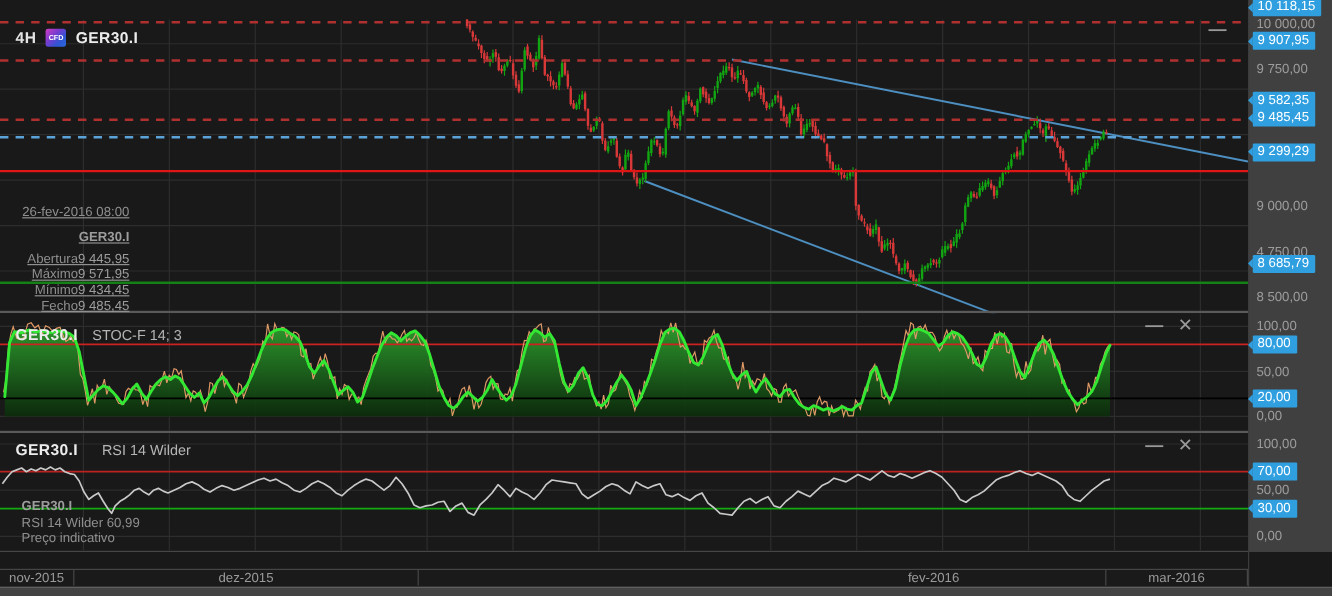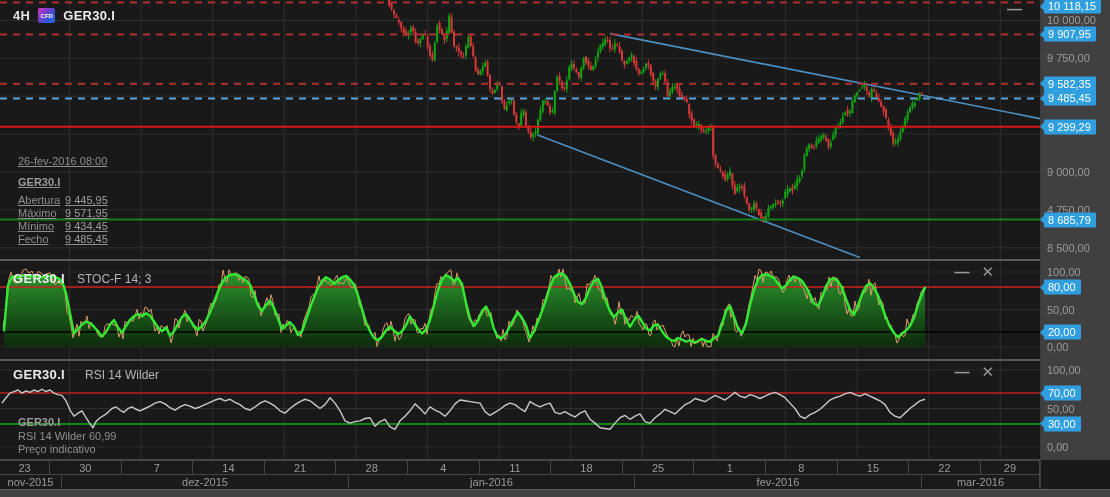--- a/index.html
+++ b/index.html
@@ -1,19 +1,19 @@
 <!DOCTYPE html>
 <html><head>
 <meta charset="utf-8">
 <style>
   html,body{margin:0;padding:0;background:#0d0d0d;}
   .window{position:relative;width:1110px;height:497px;background:#191919;overflow:hidden;
           font-family:"Liberation Sans","DejaVu Sans",sans-serif;-webkit-font-smoothing:antialiased;}
   .panel{position:absolute;left:0;width:1040px;overflow:hidden;background:#191919;}
-  #main-panel{top:0;height:259px;}
+  #main-panel{top:16px;height:259px;text-align:right;}
   #stoch-panel{top:261px;height:98px;}
   #rsi-panel{top:361px;height:98px;}
   .sep{position:absolute;left:0;width:1110px;background:#5a5a5a;height:2px;}
   svg{position:absolute;left:0;top:0;display:block;}
   
   .hdr{position:absolute;left:13px;top:8px;display:flex;align-items:center;gap:8px;z-index:5;}
   .tf{color:#e3e3e3;font-size:13px;font-weight:bold;letter-spacing:.3px;}
   .cfd{width:17px;height:15px;border-radius:2px;display:flex;align-items:center;justify-content:center;
        background:linear-gradient(135deg,#d23cc0 0%,#7a3bd0 38%,#2f55d4 70%,#2a6ade 100%);
        color:#fff;font-size:6px;font-weight:bold;}
@@ -661,40 +661,22 @@
       <div class="axlab" style="top: 309.5px;">50,00</div>
       <div class="axlab axbadge" style="top: 332px;">20,00</div>
       <div class="axlab" style="top: 347px;">0,00</div>
       <div class="axlab" style="top: 370px;">100,00</div>
       <div class="axlab axbadge" style="top: 393.1px;">70,00</div>
       <div class="axlab" style="top: 408.5px;">50,00</div>
       <div class="axlab axbadge" style="top: 423.9px;">30,00</div>
       <div class="axlab" style="top: 447px;">0,00</div>
     </div>
 
-  <div id="day-row">
-      <div class="xcell" style="left: 0px; width: 49px;">23</div>
-      <div class="xcell" style="left: 50px; width: 70.6px;">30</div>
-      <div class="xcell" style="left: 121.6px; width: 70.6px;">7</div>
-      <div class="xcell" style="left: 193.2px; width: 70.6px;">14</div>
-      <div class="xcell" style="left: 264.8px; width: 70.6px;">21</div>
-      <div class="xcell" style="left: 336.4px; width: 70.6px;">28</div>
-      <div class="xcell" style="left: 408px; width: 70.6px;">4</div>
-      <div class="xcell" style="left: 479.6px; width: 70.6px;">11</div>
-      <div class="xcell" style="left: 551.2px; width: 70.6px;">18</div>
-      <div class="xcell" style="left: 622.8px; width: 70.6px;">25</div>
-      <div class="xcell" style="left: 694.4px; width: 70.6px;">1</div>
-      <div class="xcell" style="left: 766px; width: 70.6px;">8</div>
-      <div class="xcell" style="left: 837.6px; width: 70.6px;">15</div>
-      <div class="xcell" style="left: 909.2px; width: 70.6px;">22</div>
-      <div class="xcell" style="left: 980.8px; width: 58.2px;">29</div>
-    </div>
   <div id="month-row">
       <div class="xcell" style="left: 0px; width: 61px;">nov-2015</div>
       <div class="xcell" style="left: 62px; width: 286px;">dez-2015</div>
-      <div class="xcell" style="left: 349px; width: 285px;">jan-2016</div>
       <div class="xcell" style="left: 635px; width: 286px;">fev-2016</div>
       <div class="xcell" style="left: 922px; width: 117px;">mar-2016</div>
     </div>
   <div id="axis-corner"></div>
 
   <div id="scrollbar"></div>
 </div>
 
 </body></html>

